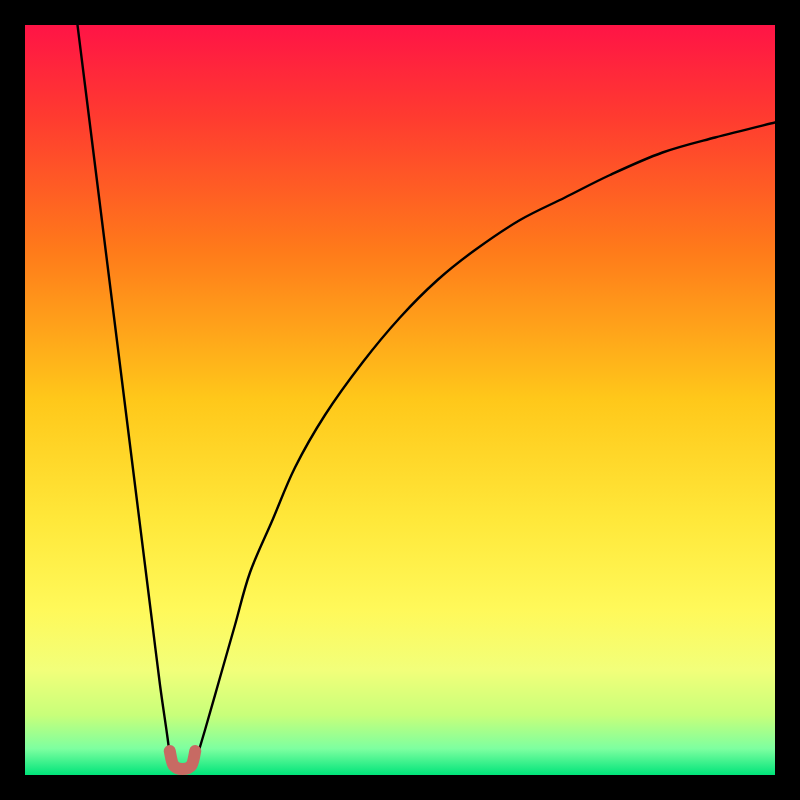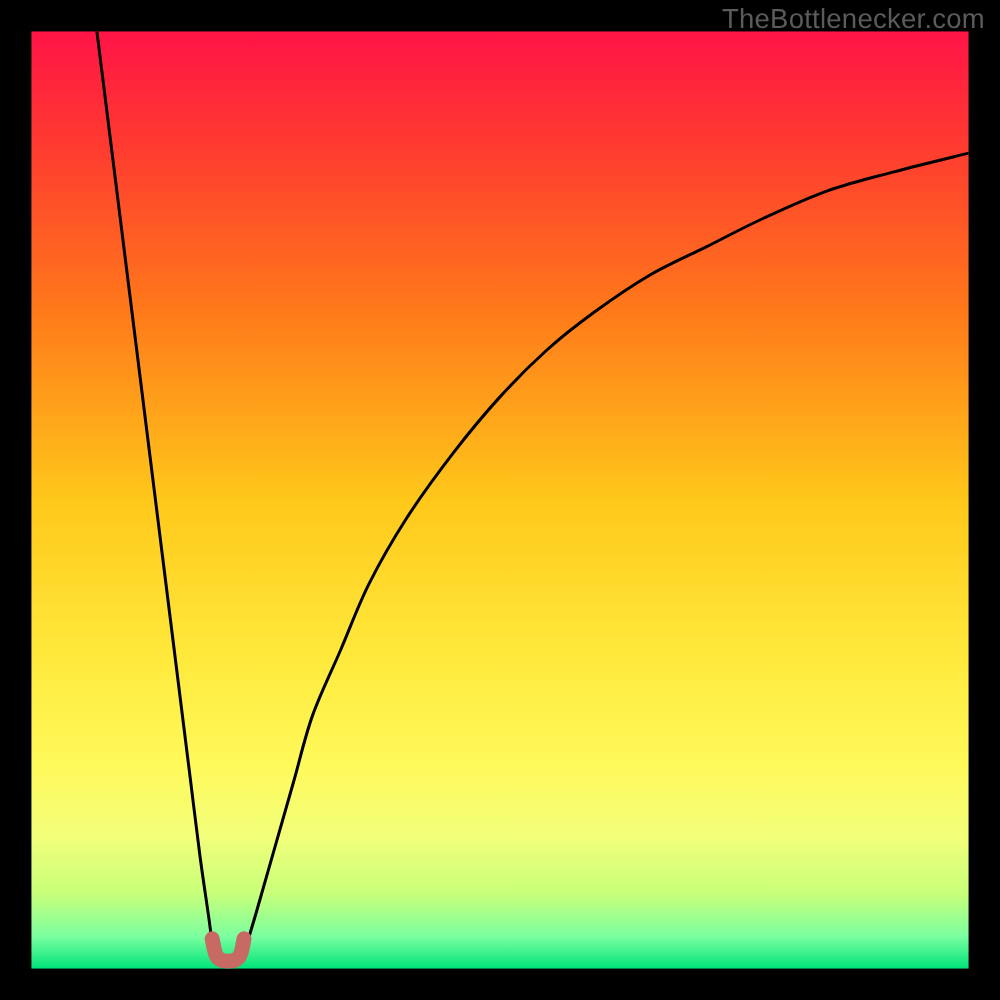--- a/index.html
+++ b/index.html
@@ -57,14 +57,13 @@
 
     <rect x="0" y="0" width="750" height="750" fill="url(#bg-grad)"></rect>
 
     <path id="left-branch" fill="none" stroke="#000" stroke-width="2.4" stroke-linecap="round" d="M 52.50000000000001 0 C 53.75000000000001 10, 57.5 40, 60 60 C 62.5 80, 65 100, 67.5 120 C 70 140, 72.5 160, 75 180 C 77.5 200, 80 219.99999999999994, 82.5 239.99999999999994 C 85 259.99999999999994, 87.5 280, 90 300 C 92.5 320, 95 340, 97.5 360 C 100 380, 102.50000000000001 400, 105.00000000000001 420 C 107.50000000000001 440, 110 460, 112.5 480 C 115 500, 117.5 520, 120 540 C 122.5 560, 125.00000000000001 580, 127.50000000000001 600 C 130 620, 132.5 641.25, 135 660 C 137.5 678.75, 140.625 698.75, 142.5 712.5 C 144.375 726.25, 145.625 737.5, 146.25 742.5"></path>
 
     <path id="right-branch" fill="none" stroke="#000" stroke-width="2.4" stroke-linecap="round" d="M 168.75 742.5 C 170.625 736.25, 175.625 720, 180 705 C 184.375 690, 190 670, 195 652.5 C 200 635, 205.00000000000003 617.5, 210.00000000000003 600 C 215.00000000000003 582.5, 218.75 565, 225 547.5 C 231.25 530, 240 512.5, 247.5 495 C 255 477.5, 261.25 460, 270 442.5 C 278.75 425, 288.75 407.5, 300 390 C 311.25 372.5, 325 353.74999999999994, 337.5 337.49999999999994 C 350 321.24999999999994, 362.5 306.25, 375 292.5 C 387.5 278.75, 400.00000000000006 266.25, 412.50000000000006 255 C 425.00000000000006 243.75, 436.25 235, 450 225 C 463.75 215, 480 203.75, 495 195 C 510 186.25, 525 180, 540 172.5 C 555 165, 568.75 157.5, 585 150 C 601.25 142.5, 620 133.75, 637.5 127.5 C 655 121.25, 671.25 117.5, 690 112.5 C 708.75 107.5, 740 100, 750 97.5"></path>
 
     <path id="min-marker" fill="none" stroke-linecap="round" stroke-linejoin="round" d="M 144.75 726 C 145.375 728.375, 146.375 737.25, 148.5 740.25 C 150.625 743.25, 154.5 744, 157.5 744 C 160.5 744, 164.375 743.25, 166.5 740.25 C 168.625 737.25, 169.62499999999997 728.375, 170.24999999999997 726" stroke="#c76a63" stroke-width="12"></path>
   </svg>
 
-  <div class="watermark">TheBottlenecker.com</div>
 </div>
 
 </body></html>

